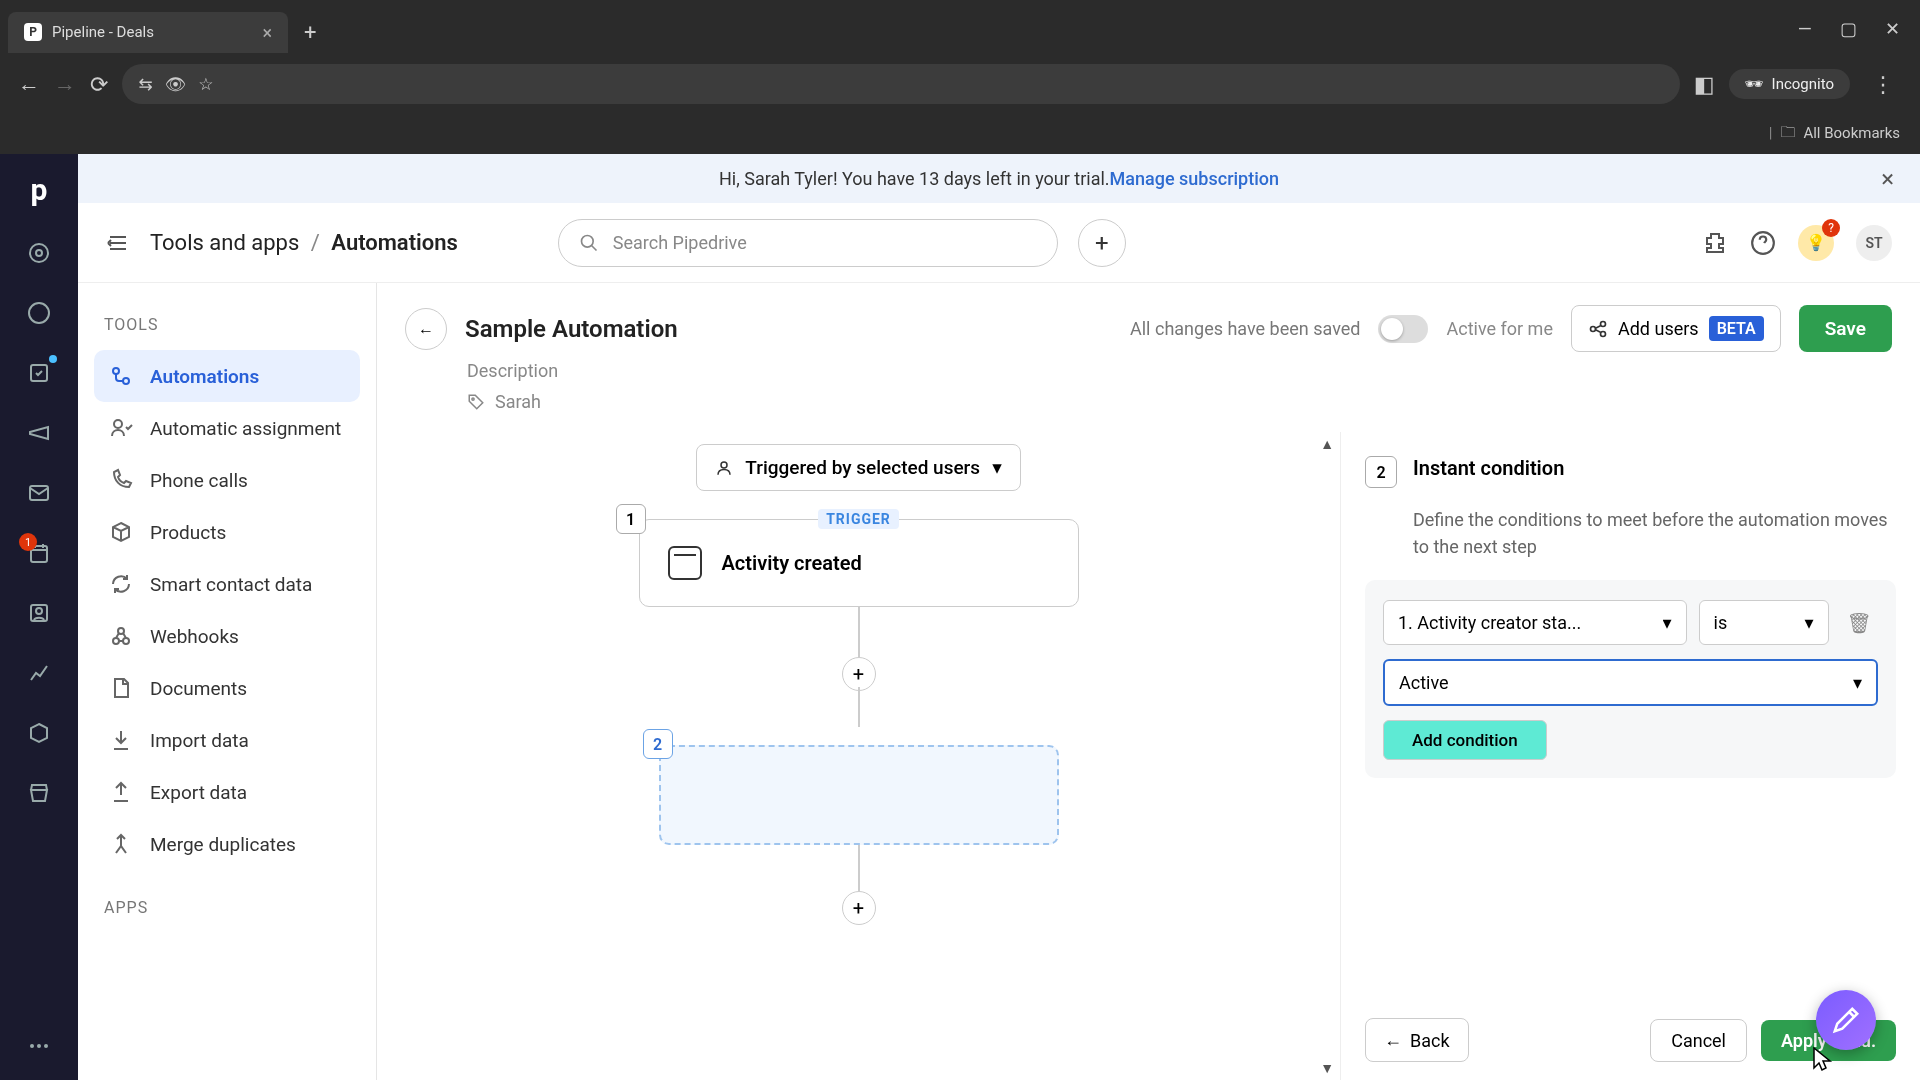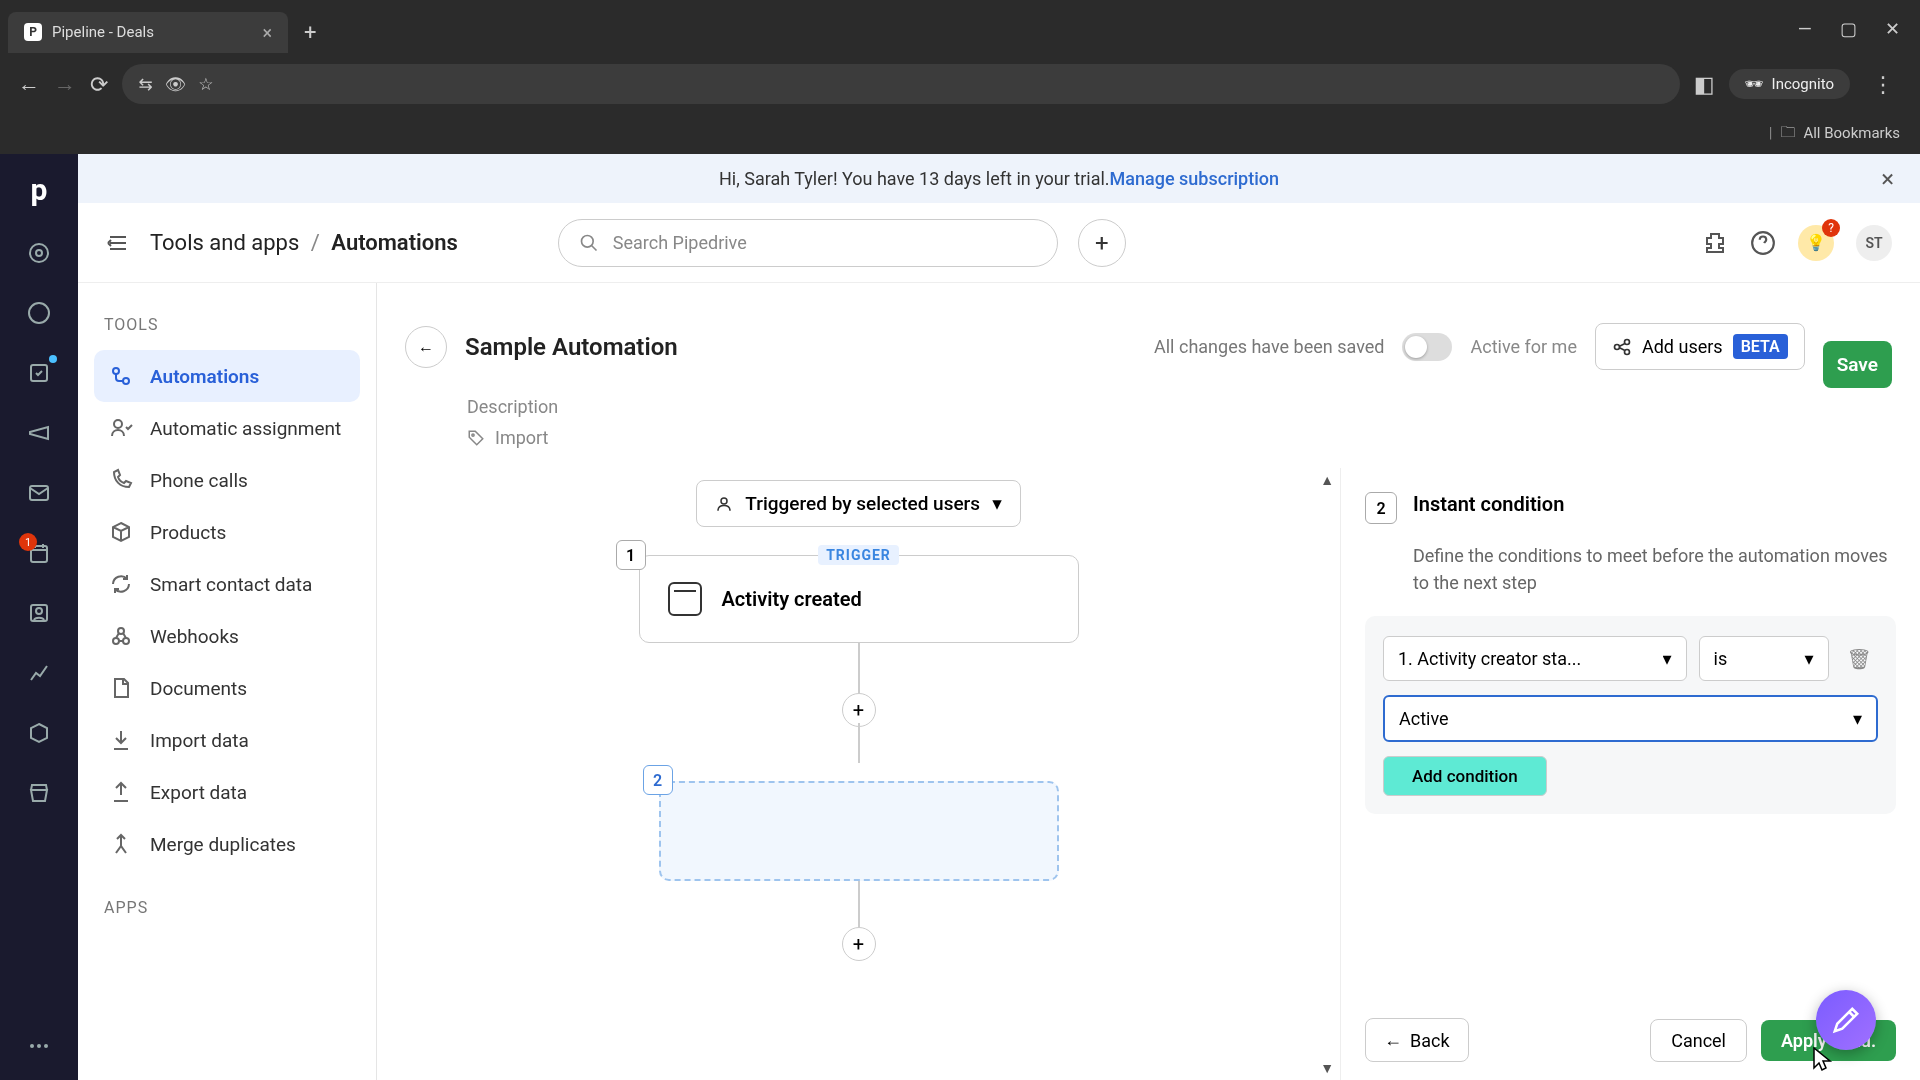--- a/index.html
+++ b/index.html
@@ -57,21 +57,21 @@
 .editor { flex:1; display:flex; flex-direction:column; min-width:0; position:relative;}
 .editor-head { padding:22px 28px 8px; display:flex; align-items:center; gap:18px;}
 .back-circle { width:42px; height:42px; border:1px solid #ccc; border-radius:50%; display:flex; align-items:center; justify-content:center; cursor:pointer;}
 .auto-title { font-size:24px; font-weight:600; color:#222;}
 .saved-txt { margin-left:auto; color:#777; font-size:18px;}
 .toggle { width:50px; height:28px; background:#ddd; border-radius:14px; position:relative; cursor:pointer;}
 .toggle .knob { position:absolute; width:22px; height:22px; background:#fff; border-radius:50%; top:3px; left:3px; box-shadow:0 1px 3px rgba(0,0,0,.3);}
 .active-me { color:#888; font-size:18px;}
 .addusers { border:1px solid #ccc; border-radius:8px; padding:10px 16px; display:flex; align-items:center; gap:10px; font-size:18px; cursor:pointer;}
 .beta { background:#2960d8; color:#fff; font-size:16px; padding:3px 8px; border-radius:4px; font-weight:600;}
-.save-btn { background:#2e9e4f; color:#fff; padding:12px 14px; border-radius:8px; font-size:19px; font-weight:600; cursor:pointer;margin-top:36px;}
+.save-btn { background:#2e9e4f; color:#fff; padding:12px 26px; border-radius:8px; font-size:19px; font-weight:600; cursor:pointer;}
 .editor-sub { padding:0 28px 6px 90px; color:#888; font-size:18px;}
 .editor-labels { padding:4px 28px 20px 90px; color:#888; font-size:18px; display:flex; align-items:center; gap:10px;}
 
 .canvas-area { flex:1; display:flex; min-height:0;}
 .canvas { flex:1; position:relative; overflow:auto; padding:12px 0 40px;}
 .triggered-pill { margin:0 auto; width:fit-content; border:1px solid #ccc; border-radius:8px; padding:11px 18px; display:flex; align-items:center; gap:12px; font-size:19px; font-weight:500; cursor:pointer;}
 .trigger-label { text-align:center; color:#3a86e0; font-size:14px; font-weight:700; letter-spacing:1px; margin-top:18px; background:#e8f1ff; width:fit-content; margin-left:auto; margin-right:auto; padding:2px 8px; border-radius:4px; position:relative; z-index:2;}
 .step-num { position:absolute; left:-24px; top:-16px; width:30px; height:30px; border:1px solid #aaa; border-radius:6px; background:#fff; display:flex; align-items:center; justify-content:center; font-size:16px; font-weight:600;}
 .step-card { width:440px; margin:0 auto; border:1px solid #ccc; border-radius:10px; padding:26px 28px; display:flex; align-items:center; gap:20px; position:relative; background:#fff; margin-top:-10px;}
 .step-card .cal-icon { width:34px; height:34px; border:2px solid #333; border-radius:6px; position:relative;}
@@ -375,21 +375,21 @@
             <span class="beta">BETA</span>
           </div>
           <div class="save-btn">Save</div>
         </div>
         <div class="editor-sub">Description</div>
         <div class="editor-labels">
           <svg width="18" height="18" viewBox="0 0 24 24" fill="none" stroke="#888" stroke-width="2">
               <path d="M3 3h8l10 10-8 8L3 11z"></path>
               <circle cx="8" cy="8" r="1.5"></circle>
             </svg>
-          <span>Import</span>
+          <span>Sarah</span>
         </div>
 
         <div class="canvas-area">
           <div class="canvas">
             <span class="scroll-arrow up">▲</span>
             <div class="triggered-pill">
               <svg width="18" height="18" viewBox="0 0 24 24" fill="none" stroke="#333" stroke-width="2">
                   <circle cx="12" cy="8" r="4"></circle>
                   <path d="M4 21c0-5 4-7 8-7s8 2 8 7"></path>
                 </svg>

